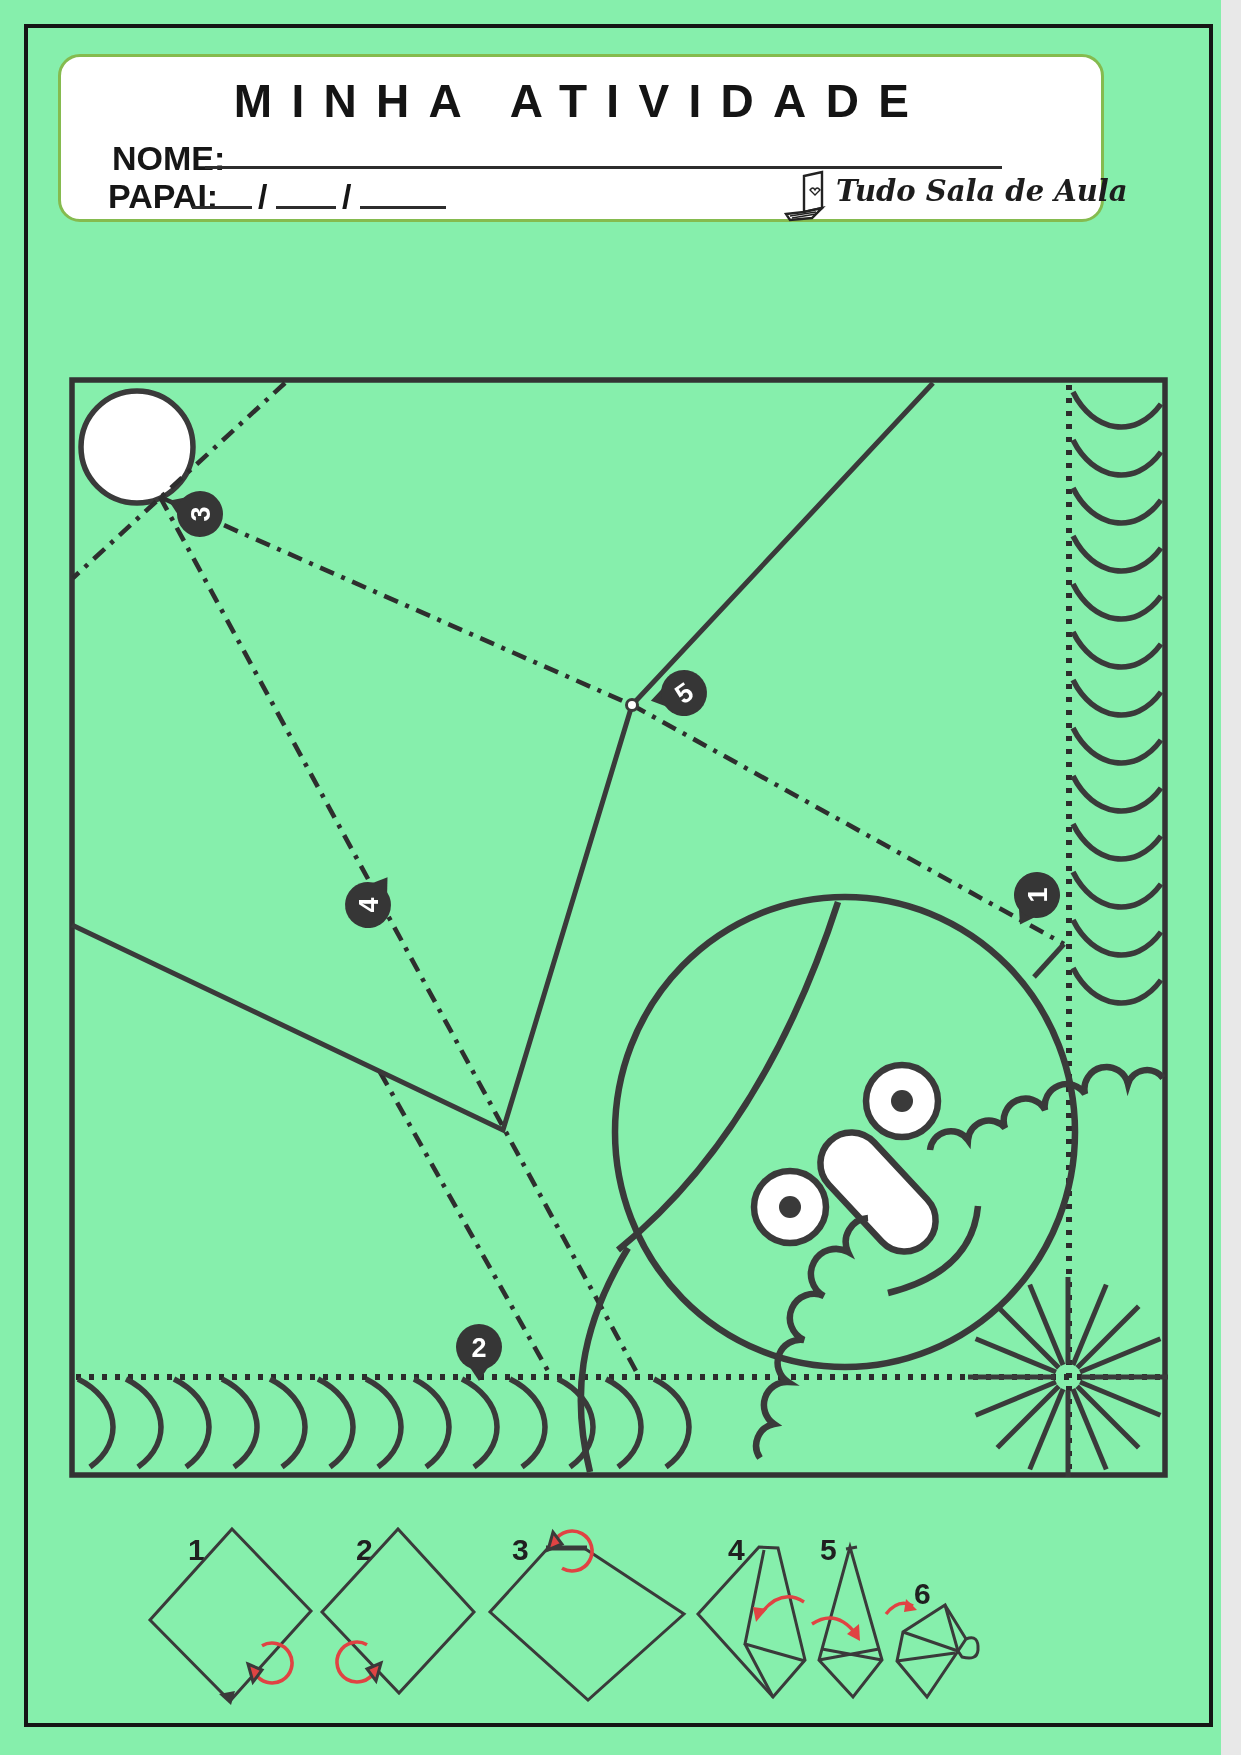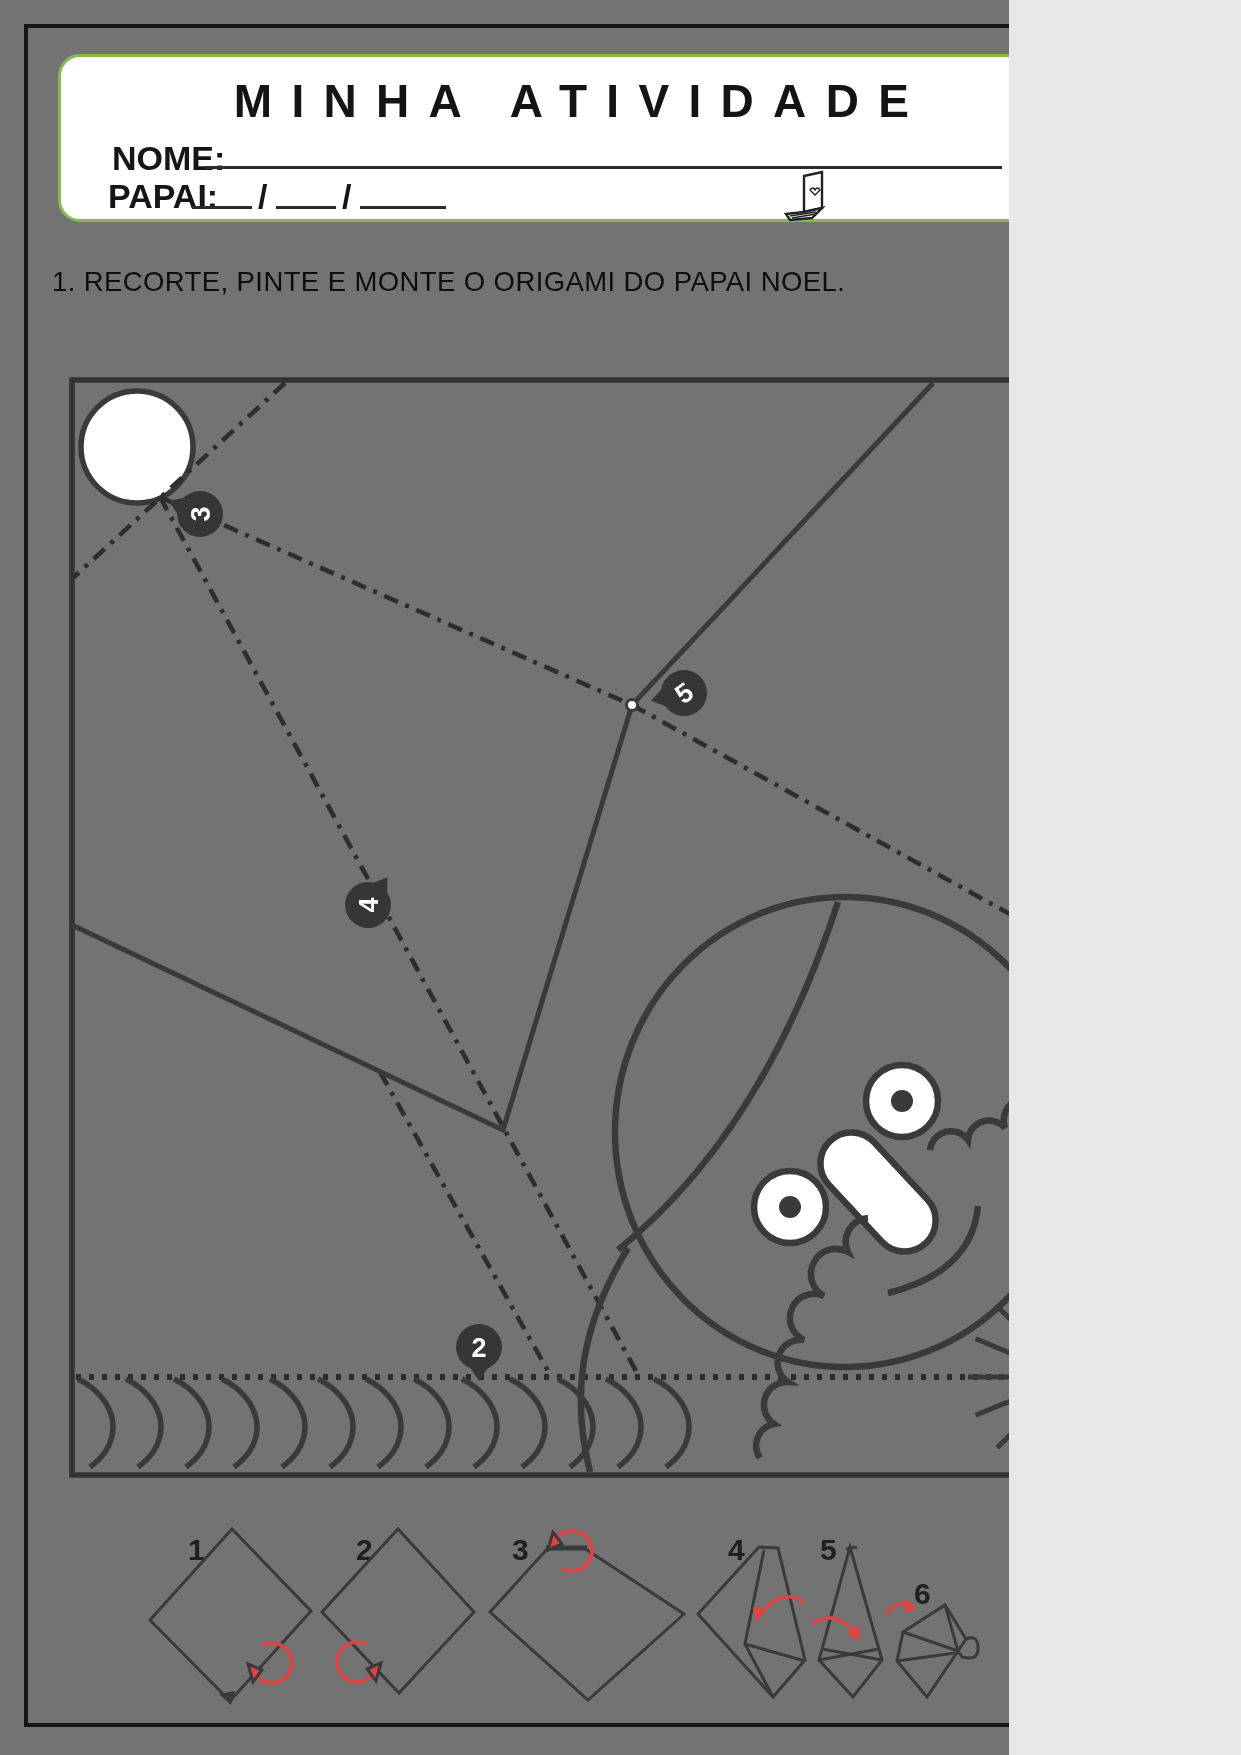--- a/index.html
+++ b/index.html
@@ -1,16 +1,16 @@
 <!DOCTYPE html>
 <html><head>
 <meta charset="utf-8">
 <style>
   html,body{margin:0;padding:0;background:#e8e8e8;}
-  #page{position:relative;width:1009px;height:1755px;background:#737373;
+  #page{position:relative;width:1221px;height:1755px;background:#86efac;
         font-family:"Liberation Sans",sans-serif;overflow:hidden;}
   #frame{position:absolute;left:24px;top:24px;width:1189px;height:1703px;
          border:4px solid #151515;box-sizing:border-box;}
   #greenbox{position:absolute;left:58px;top:54px;width:1046px;height:168px;
             border:3px solid #85bb4f;border-radius:22px;box-sizing:border-box;background:#fff;}
   #title{position:absolute;left:58px;top:74px;width:1046px;text-align:center;
          font-size:46px;font-weight:600;letter-spacing:0.42em;color:#141414;}
   .lbl{position:absolute;font-size:34px;font-weight:700;color:#161616;}
   .blank{position:absolute;border-bottom:3.5px solid #2d2d2d;height:26px;}
   #logo{position:absolute;left:782px;top:168px;width:250px;height:54px;}
@@ -43,23 +43,23 @@
 
   <div id="logo">
     <svg width="54" height="54" viewBox="0 0 54 54">
       <g fill="none" stroke="#222" stroke-width="2.4">
         <path d="M22 8 L40 4 L40 40 L22 44 Z" fill="#fff"></path>
         <path d="M4 46 L22 44 L40 40 L30 50 L8 52 Z" fill="#fff"></path>
         <path d="M8 48 L34 44 M10 50 L34 46" stroke-width="1.3"></path>
         <path d="M28 22 q 3 -4 5 0 q 2 -4 5 0 q -5 5 -5 5 q 0 0 -5 -5 Z" stroke-width="1.4"></path>
       </g>
     </svg>
+    <div id="logo-text">Tudo Sala de Aula</div>
   </div>
 
-  <div id="instruction">1. RECORTE, PINTE E MONTE O ORIGAMI DO PAPAI NOEL.</div>
 
   <svg width="1241" height="1755" viewBox="0 0 1241 1755">
     <defs>
       <path id="fr1" d="M 0 0 C 40 20, 48 62, 12 88"></path>
       <path id="fr2" d="M 0 0 C 20 40, 62 48, 88 12"></path>
       <line id="ray" x1="13" y1="0" x2="100" y2="0"></line>
       <g id="curl">
         <path d="M -10 -17.3 A 20 20 0 1 1 -17.3 10" fill="none" stroke="#e04343" stroke-width="3.6"></path>
         <polygon points="-24,1 -10,7 -19,19" fill="#e04343"></polygon>
       </g>

